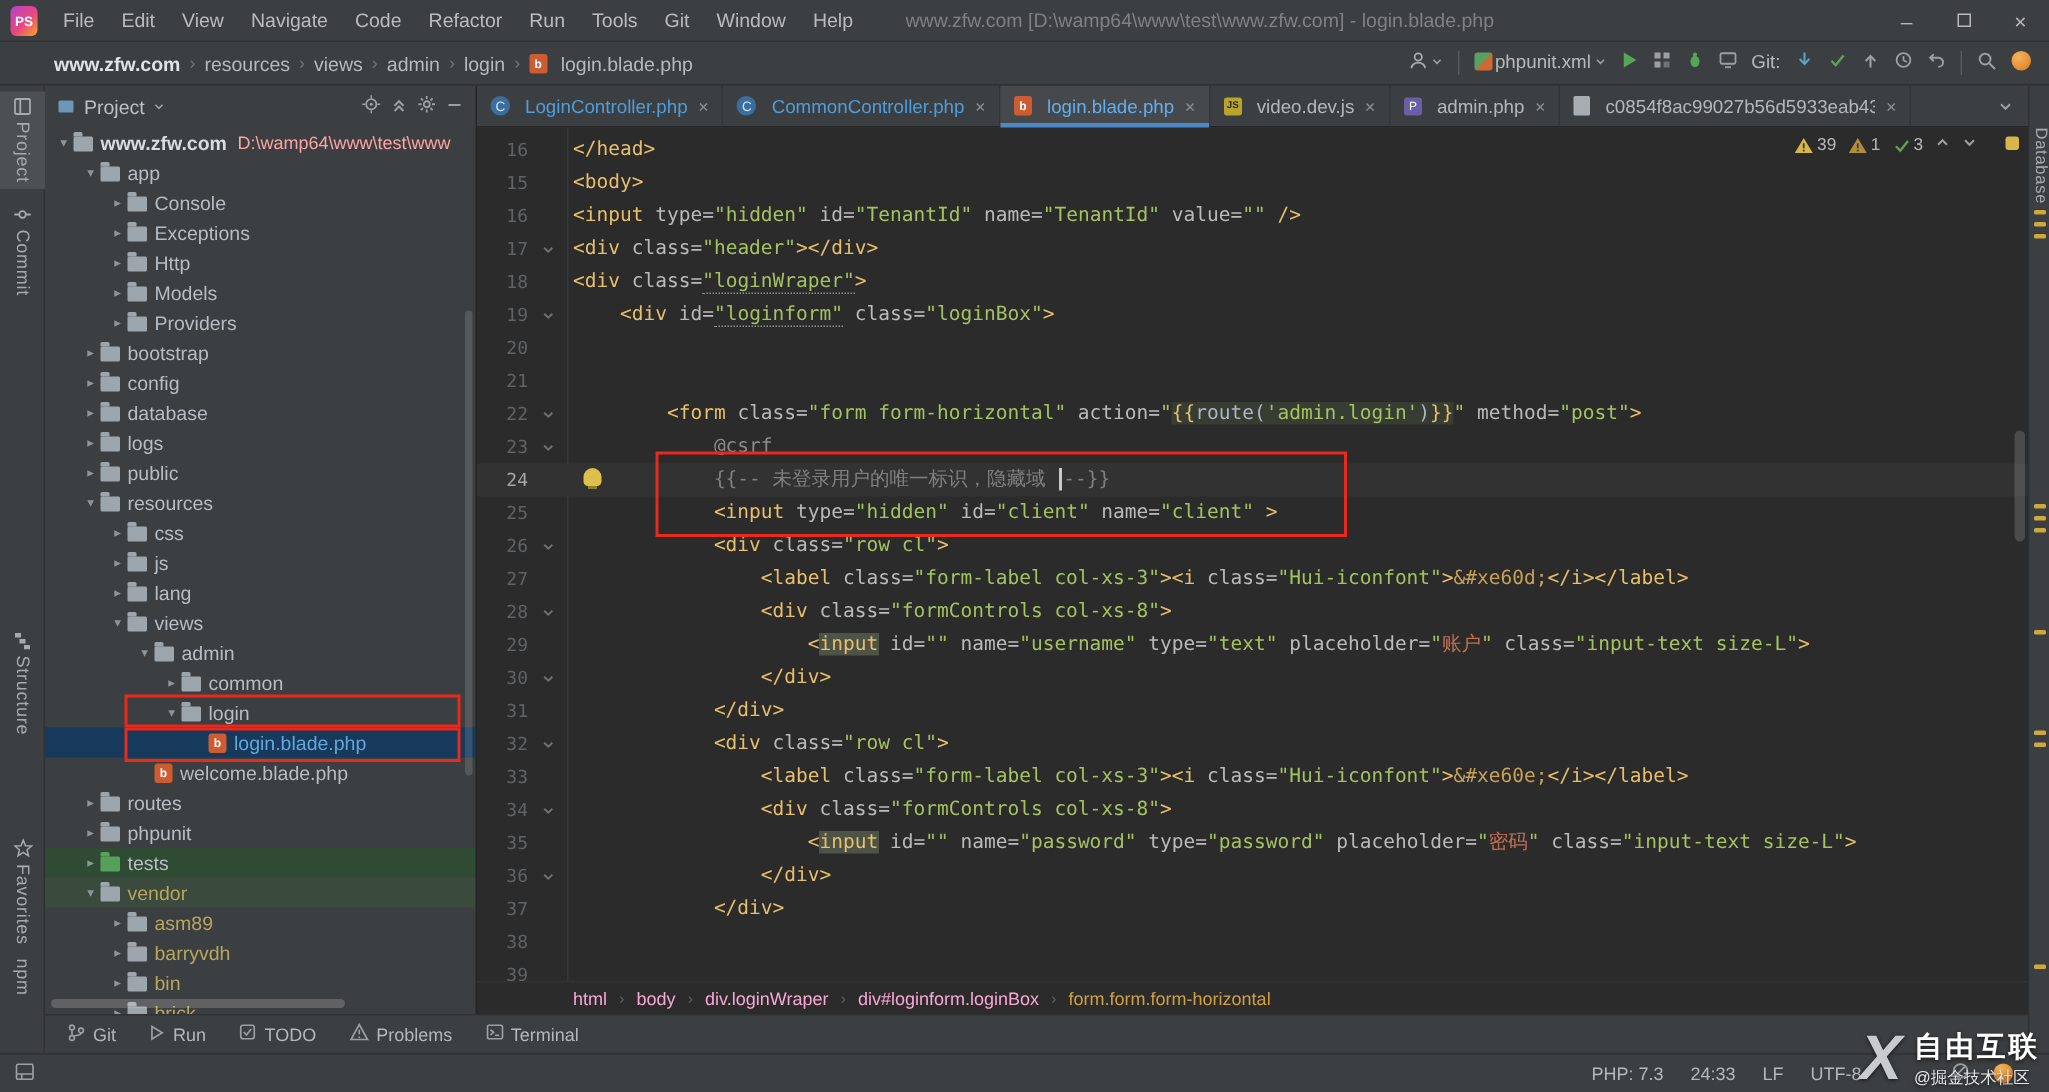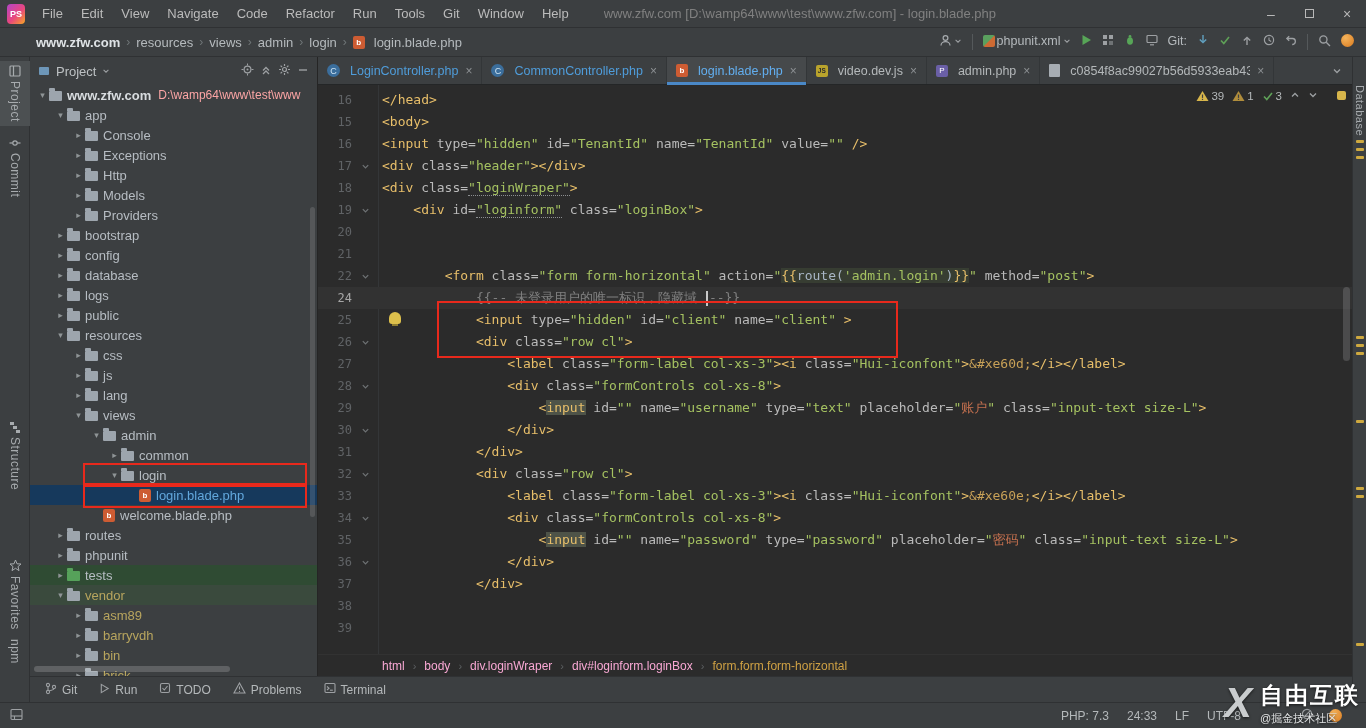--- a/index.html
+++ b/index.html
@@ -125,21 +125,21 @@
   #stitems{margin-left:auto;display:flex;align-items:center;gap:18px;margin-right:60px}
   
   .redbox{position:absolute;border:2px solid #e8291c;z-index:80;pointer-events:none}
   #rb-tree1{left:83px;top:463px;width:224px;height:22px}
   #rb-tree2{left:83px;top:485px;width:224px;height:23px}
   #rb-editor{left:437px;top:301px;width:461px;height:57px}
   #watermark{position:absolute;right:6px;bottom:2px;z-index:90;display:flex;align-items:center;gap:8px;
     text-shadow:0 1px 3px rgba(0,0,0,.65)}
   .wm-x{font-size:42px;font-weight:bold;font-style:italic;color:#c9ccce;line-height:1}
   .wm-col{display:flex;flex-direction:column;align-items:flex-start}
-  .wm-big{font-size:23px;font-weight:bold;color:#ffffff;letter-spacing:2px}
+  .wm-big{font-size:19px;font-weight:bold;color:#ffffff;letter-spacing:2px}
   .wm-small{font-size:11px;color:#e4e6e7;display:flex;align-items:center;gap:3px}
 </style>
 </head>
 <body>
 
 <div id="titlebar">
   <div class="pslogo">PS</div>
   <nav id="menubar">
       <span>File</span>
       <span>Edit</span>
@@ -606,20 +606,29 @@
         </div>
         <div class="eline">
           <span class="ln">22</span>
           <span class="fold">
             <svg width="9" height="9" viewBox="0 0 10 10">
               <polyline points="2,3.5 5,6.5 8,3.5" fill="none" stroke="#6e7274" stroke-width="1.4"></polyline>
             </svg>
           </span>
           <span class="code"><span class="cseg plain">        </span><span class="cseg tag">&lt;form</span><span class="cseg attr"> class=</span><span class="cseg str">"form form-horizontal"</span><span class="cseg attr"> action=</span><span class="cseg str">"</span><span class="cseg brace">{{</span><span class="cseg inj">route(</span><span class="cseg injstr">'admin.login'</span><span class="cseg inj">)</span><span class="cseg brace">}}</span><span class="cseg str">"</span><span class="cseg attr"> method=</span><span class="cseg str">"post"</span><span class="cseg tag">&gt;</span></span>
         </div>
+        <div class="eline">
+          <span class="ln">23</span>
+          <span class="fold">
+            <svg width="9" height="9" viewBox="0 0 10 10">
+              <polyline points="2,3.5 5,6.5 8,3.5" fill="none" stroke="#6e7274" stroke-width="1.4"></polyline>
+            </svg>
+          </span>
+          <span class="code"><span class="cseg plain">            </span><span class="cseg directive">@csrf</span></span>
+        </div>
         <div class="eline cur">
           <span class="ln">24</span>
           <span class="fold"></span>
           <span class="code"><span class="cseg plain">            </span><span class="cseg comment">{{-- 未登录用户的唯一标识，隐藏域 </span><span class="caret"></span><span class="cseg comment">--}}</span></span>
         </div>
         <div class="eline">
           <span class="ln">25</span>
           <span class="fold"></span>
           <span class="code"><span class="cseg plain">            </span><span class="cseg tag">&lt;input</span><span class="cseg attr"> type=</span><span class="cseg str">"hidden"</span><span class="cseg attr"> id=</span><span class="cseg str">"client"</span><span class="cseg attr"> name=</span><span class="cseg str">"client"</span><span class="cseg tag"> &gt;</span></span>
         </div>

